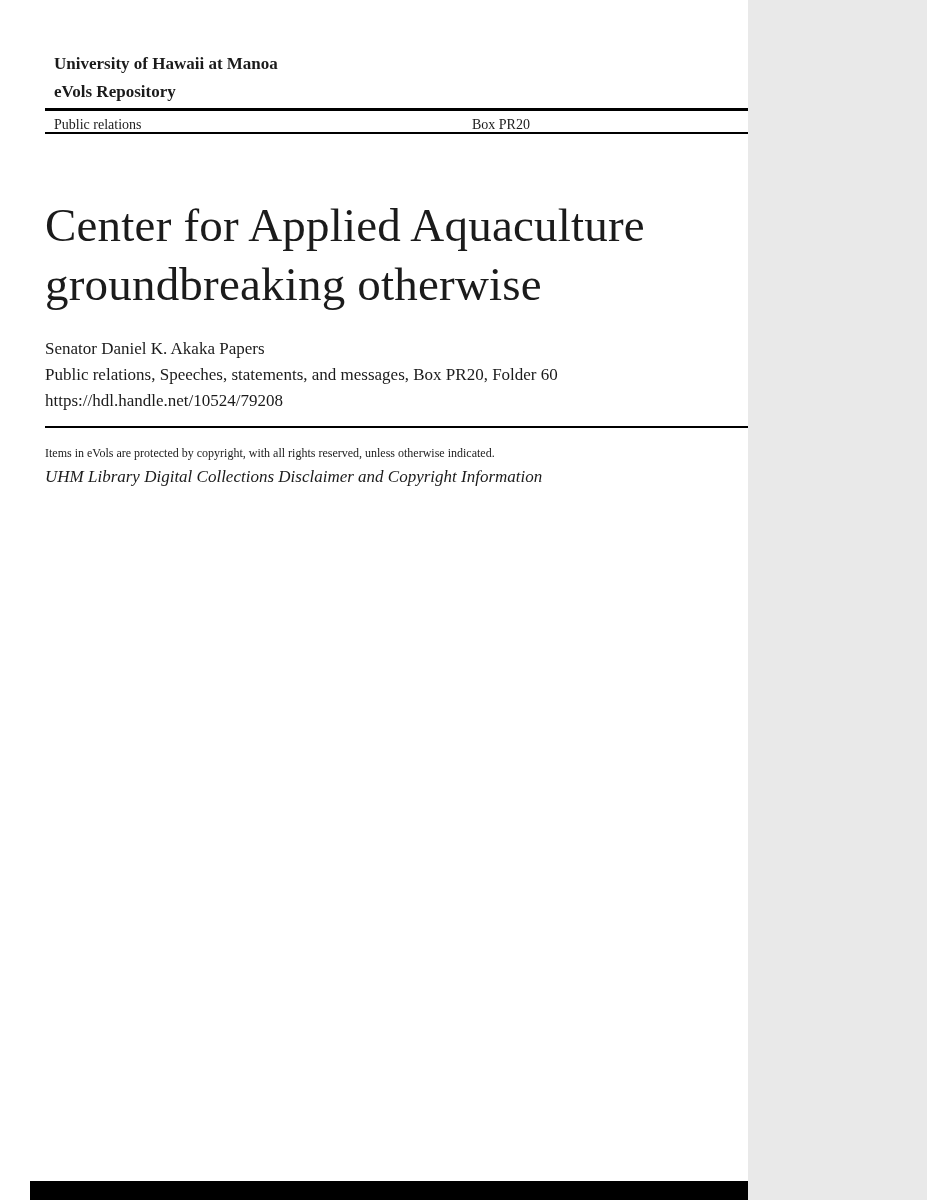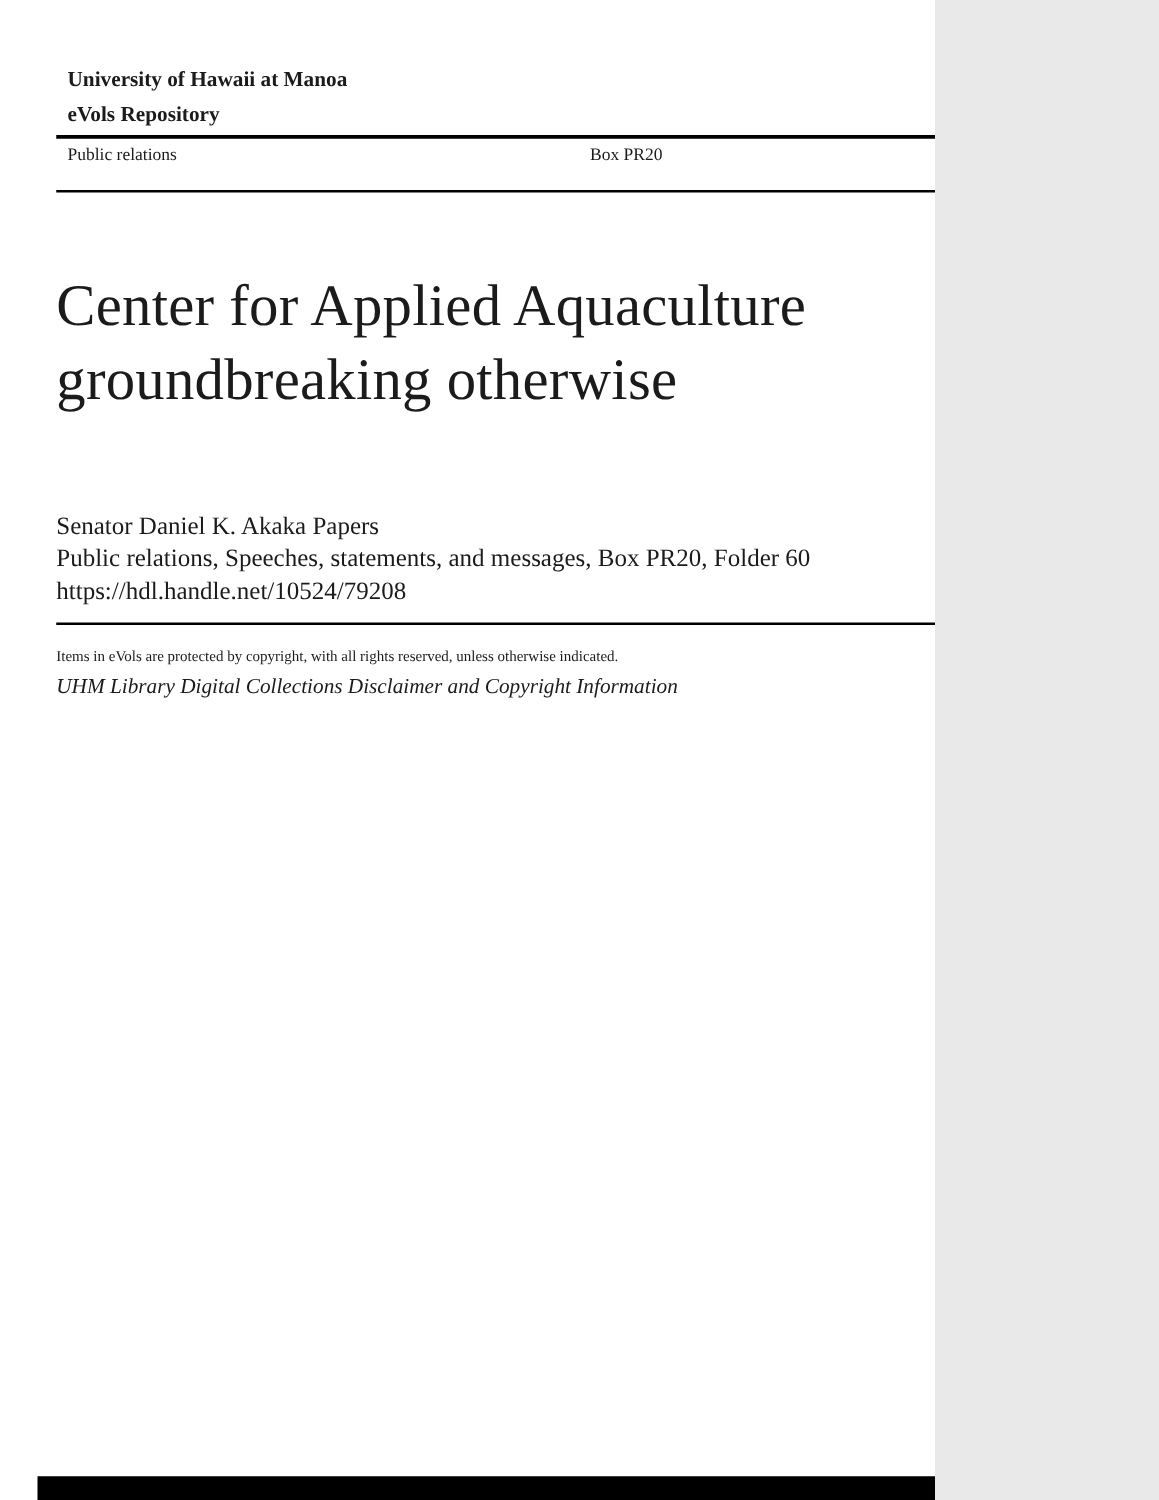--- a/index.html
+++ b/index.html
@@ -42,38 +42,38 @@
     width: 427px;
     padding-left: 9px;
     flex: none;
   }
   .cell-r { flex: 1; }
 
   .header-sub {
     display: flex;
     font-size: 14px;
     line-height: 15px;
-    padding: 6px 0 20px;
+    padding: 6px 0 0;
     border-bottom: 2px solid var(--rule);
     align-items: center;
   }
 
   
   .title {
     margin-top: 62px;
     font-size: 47px;
     line-height: 59px;
     font-weight: 400;
     letter-spacing: 0.2px;
   }
 
   
   .citation {
-    margin-top: 74px;
-    font-size: 20px;
+    margin-top: 22px;
+    font-size: 17px;
     line-height: 26px;
   }
   .citation .handle { color: var(--text); text-decoration: none; }
 
   
   .divider {
     margin-top: 12px;
     height: 0;
     border: none;
     border-top: 2px solid var(--rule);

